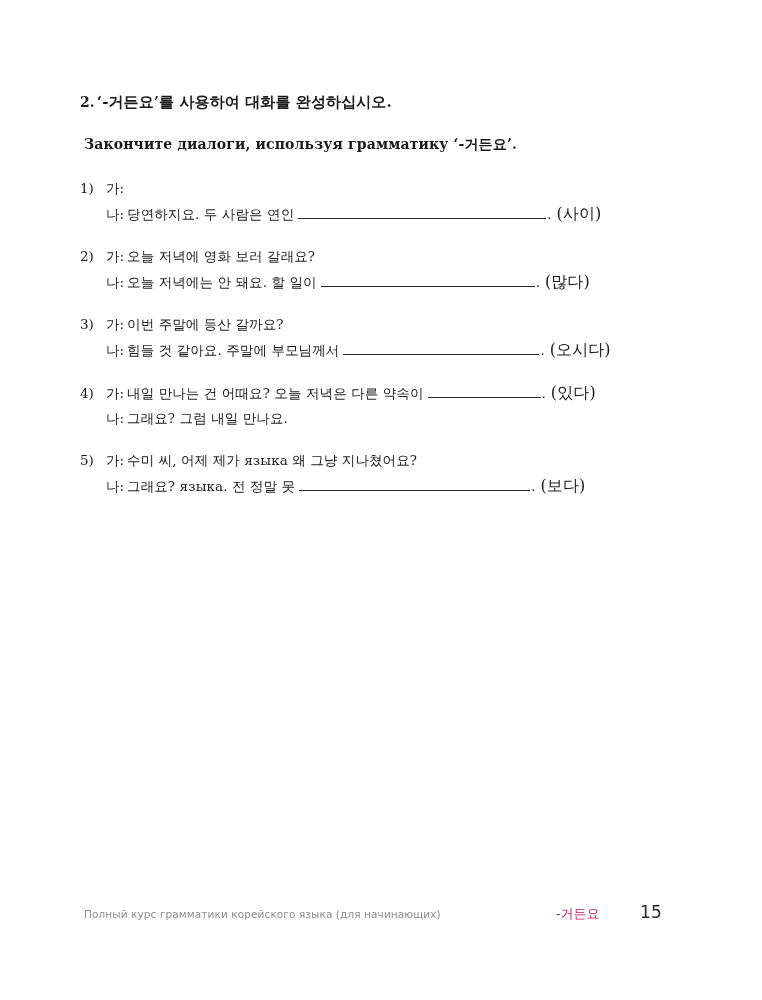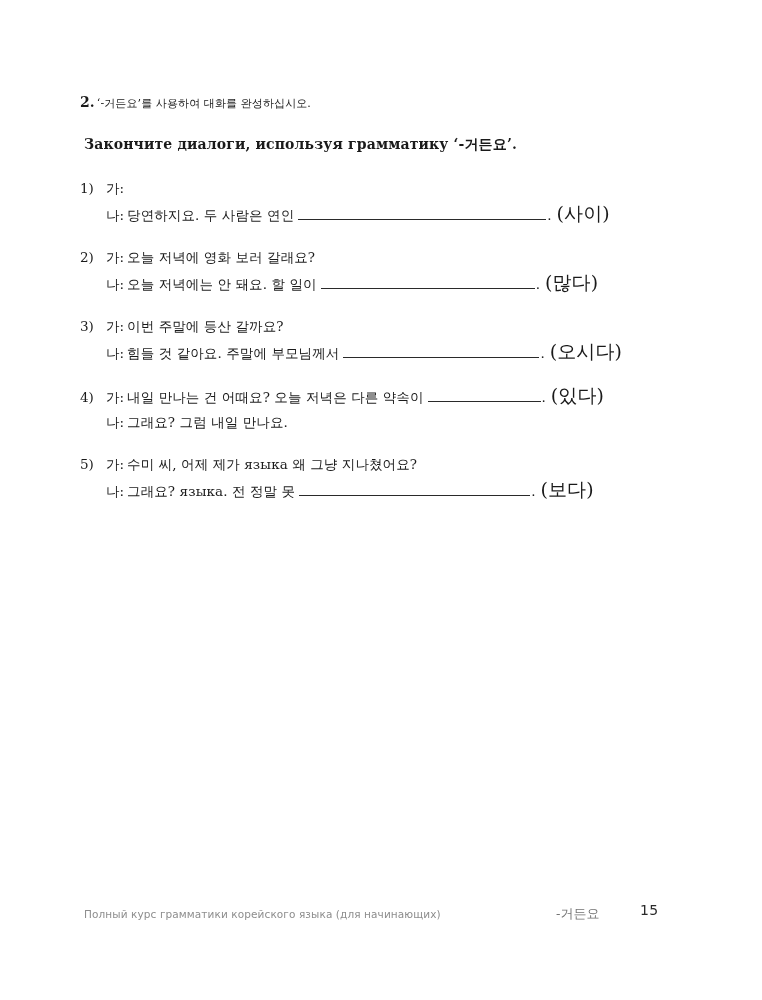--- a/index.html
+++ b/index.html
@@ -38,21 +38,22 @@
     letter-spacing: 0.1px;
     white-space: nowrap;
   }
   .task-num {
     font-weight: bold;
     font-size: 14px;
     margin-right: 2px;
   }
   .task-ko {
     font-family: "DejaVu Serif", "Liberation Serif", serif;
-    font-size: 11px;
+    font-size: 15px;
+    font-weight: bold;
   }
   .translation-line {
     position: absolute;
     left: 84px;
     top: 134px;
     font-family: "DejaVu Serif", "Liberation Serif", serif;
     font-weight: bold;
     font-size: 14px;
     line-height: 20px;
     letter-spacing: 0.15px;
@@ -100,21 +101,21 @@
     display: inline-block;
     border-bottom: 1.2px solid #2a2a2a;
     height: 12px;
     margin: 0 1px 0 4px;
     vertical-align: baseline;
   }
   .period-after {
     font-size: 13.5px;
   }
   .answer-hint {
-    font-size: 19px;
+    font-size: 16px;
     margin-left: 5px;
     letter-spacing: 0.1px;
   }
 
   
   .footer {
     position: absolute;
     left: 0;
     top: 905px;
     width: 762px;
@@ -130,29 +131,29 @@
     color: #8d8d8d;
     letter-spacing: 0.1px;
     white-space: nowrap;
   }
   .footer-grammar {
     position: absolute;
     left: 556px;
     top: 0px;
     font-family: "DejaVu Serif", "Liberation Serif", serif;
     font-size: 13px;
-    color: #737373;
+    color: #be185d;
     white-space: nowrap;
   }
   .footer-pagenum {
     position: absolute;
     left: 640px;
     top: -3px;
     font-family: "DejaVu Sans", "Liberation Sans", sans-serif;
-    font-size: 14px;
+    font-size: 17px;
     color: #2a2a2a;
     letter-spacing: 0.3px;
   }
 </style>
 </head>
 <body>
 
 <div class="page">
 
   <div class="exercise-head">

